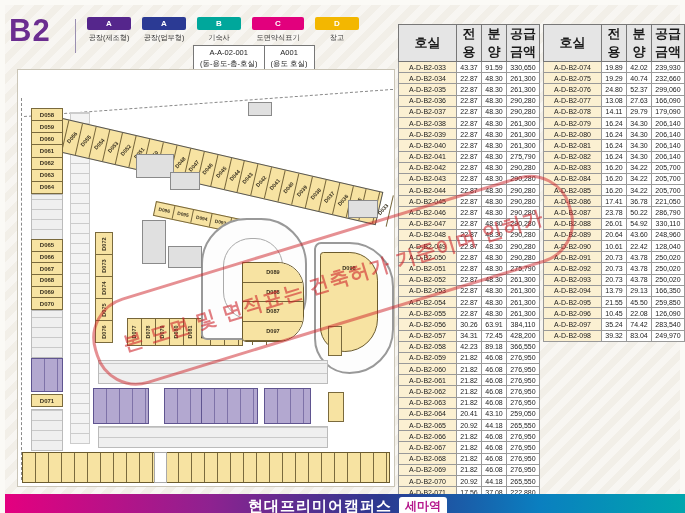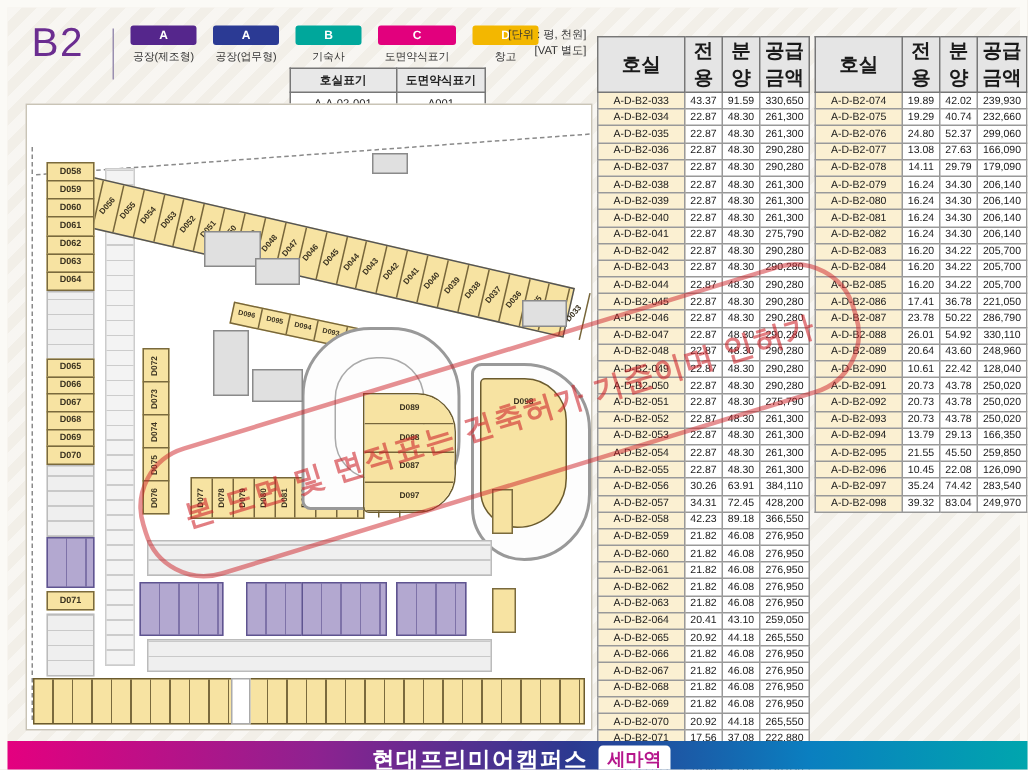--- a/index.html
+++ b/index.html
@@ -1,21 +1,21 @@
 <!DOCTYPE html>
 <html><head>
 <meta charset="utf-8">
 <style>
   html,body{margin:0;padding:0;}
   body{width:685px;height:513px;position:relative;overflow:hidden;
        font-family:"Liberation Sans","DejaVu Sans",sans-serif;background:#efece4;}
   .page{position:absolute;inset:0;background:#f2efe8;border:5px solid #fbfaf6;box-sizing:border-box;
         background-image:repeating-linear-gradient(135deg,rgba(255,255,255,.45) 0 7px,rgba(255,255,255,0) 7px 14px);}
   
-  .floor-title{position:absolute;left:16px;top:8px;font-size:27px;font-weight:normal;color:#6b2d90;letter-spacing:1px;}
+  .floor-title{position:absolute;left:4px;top:8px;font-size:31px;font-weight:bold;color:#6b2d90;letter-spacing:1px;}
   .hdr-divider{position:absolute;left:70px;top:14px;width:1px;height:34px;background:#9a8fb0;}
   .legend{position:absolute;left:82px;top:12px;display:flex;gap:11px;}
   .legend-item{width:44px;display:flex;flex-direction:column;align-items:center;}
   .legend-item:nth-child(4){width:52px;}
   .legend-chip{width:100%;height:13px;border-radius:2px;color:#fff;font-size:8px;font-weight:bold;
                display:flex;align-items:center;justify-content:center;}
   .legend-label{font-size:7.2px;color:#333;margin-top:3px;white-space:nowrap;}
   .unit-note{position:absolute;left:296px;top:13px;width:90px;text-align:right;font-size:7.5px;color:#333;line-height:1.45;}
   .notation{position:absolute;left:188px;top:40px;border-collapse:collapse;font-size:7.5px;color:#222;}
   .notation th{background:#e8e8e8;border:1px solid #777;font-size:7.8px;padding:2px 6px;font-weight:bold;}
@@ -112,31 +112,23 @@
     <div class="legend-item">
       <div class="legend-chip" style="background: rgb(226, 0, 125);">C</div>
       <div class="legend-label">도면약식표기</div>
     </div>
     <div class="legend-item">
       <div class="legend-chip" style="background: rgb(243, 183, 0);">D</div>
       <div class="legend-label">창고</div>
     </div>
   </div>
 
-  <div class="unit-note">
-    <div>[단위 : 평, 천원]</div>
-    <div>[VAT 별도]</div>
-  </div>
 
   <table class="notation">
     <tbody>
-        <tr>
-      <th>호실표기</th>
-      <th>도면약식표기</th>
-    </tr>
     <tr>
       <td>
         <div>A-A-02-001</div>
         <div>(동-용도-층-호실)</div>
       </td>
       <td>
         <div>A001</div>
         <div>(용도 호실)</div>
       </td>
     </tr>

